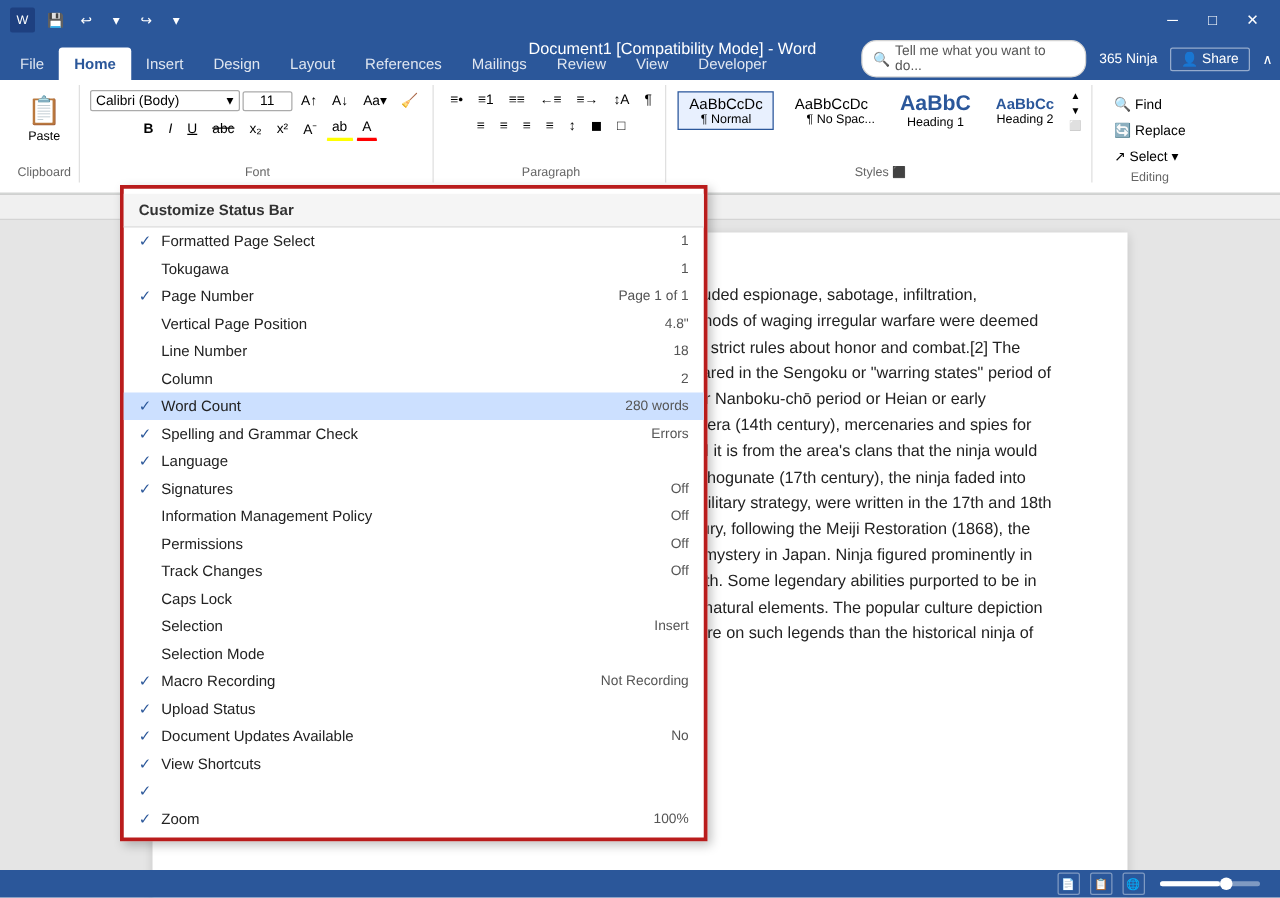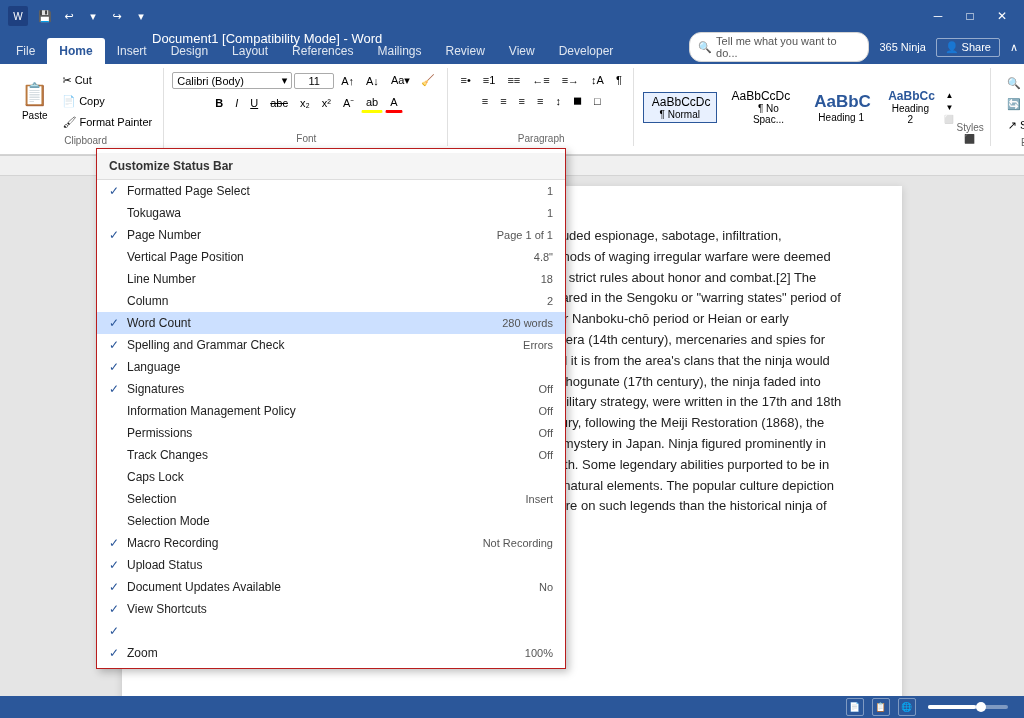--- a/index.html
+++ b/index.html
@@ -9,21 +9,21 @@
     .title-bar {
       background: #2b579a;
       color: white;
       height: 32px;
       display: flex;
       align-items: center;
       justify-content: space-between;
       padding: 0 8px;
     }
     .title-bar-left { display: flex; align-items: center; gap: 6px; }
-    .title-bar-center { flex: 1; font-size: 13px; margin-top: 45px; }
+    .title-bar-center { flex: 1; text-align: center; font-size: 13px; margin-top: 45px; }
     .title-bar-right { display: flex; align-items: center; gap: 4px; }
     .title-icon { width: 20px; height: 20px; background: #1e4080; display: flex; align-items: center; justify-content: center; font-size: 10px; color: white; border-radius: 2px; }
     .title-btn { width: 28px; height: 28px; display: flex; align-items: center; justify-content: center; cursor: pointer; font-size: 12px; color: white; }
     .quick-access { display: flex; gap: 2px; }
     .qa-btn { width: 22px; height: 22px; display: flex; align-items: center; justify-content: center; cursor: pointer; color: white; font-size: 11px; }
 
     
     .ribbon { background: #14532d; border-bottom: 1px solid #d0d0d0; }
     .ribbon-tabs { background: #2b579a; display: flex; align-items: flex-end; padding-left: 4px; }
     .ribbon-tab { padding: 6px 12px; font-size: 12px; cursor: pointer; color: rgba(255,255,255,0.85); border-radius: 3px 3px 0 0; }
@@ -65,21 +65,21 @@
     .zoom-slider-fill { width: 60%; height: 100%; background: white; border-radius: 2px; }
     .zoom-slider-thumb { width: 10px; height: 10px; background: white; border-radius: 50%; position: absolute; top: -3px; left: 60%; cursor: pointer; }
 
     
     .context-menu {
       position: absolute;
       top: 148px;
       left: 96px;
       width: 470px;
       background: white;
-      border: 1px solid #b91c1c;
+      border: 3px solid #b91c1c;
       box-shadow: 3px 3px 8px rgba(0,0,0,0.25);
       z-index: 100;
       padding: 4px 0;
     }
     .menu-header {
       padding: 6px 12px;
       font-size: 12px;
       font-weight: 600;
       color: #333;
       background: #f5f5f5;
@@ -163,25 +163,20 @@
   </div>
 
   <div class="ribbon-content">
 
     <div class="ribbon-group">
       <div class="ribbon-row">
         <div class="r-btn r-btn-large">
           <div style="font-size:22px;">📋</div>
           <div class="r-label">Paste</div>
         </div>
-        <div style="display:flex; flex-direction:column; gap:2px;">
-          <div class="r-btn" style="font-size:11px;">✂ Cut</div>
-          <div class="r-btn" style="font-size:11px;">📄 Copy</div>
-          <div class="r-btn" style="font-size:11px;">🖌 Format Painter</div>
-        </div>
       </div>
       <div class="ribbon-group-label">Clipboard</div>
     </div>
 
     <div class="ribbon-group">
       <div class="ribbon-row">
         <div class="font-box">
           <span>Calibri (Body)</span>
           <span>▾</span>
         </div>
@@ -228,21 +223,21 @@
         <div class="r-btn">≡</div>
         <div class="r-btn">≡</div>
         <div class="r-btn">≡</div>
         <div class="r-btn">↕</div>
         <div class="r-btn">◼</div>
         <div class="r-btn">□</div>
       </div>
       <div class="ribbon-group-label">Paragraph</div>
     </div>
 
-    <div class="ribbon-group" style="flex-direction:row; align-items:center; border-right: 1px solid #e0e0e0;">
+    <div class="ribbon-group" style="flex-direction:column; align-items:center; border-right: 1px solid #e0e0e0;">
       <div style="display:flex; align-items:center;">
         <div class="styles-area">
           <div class="style-item active" style="border:1px solid #2b579a; background:#e8f0fe;">
             <div style="font-size:12px;">AaBbCcDc</div>
             <div style="font-size:10px;">¶ Normal</div>
           </div>
           <div class="style-item">
             <div style="font-size:12px;">AaBbCcDc</div>
             <div style="font-size:10px;margin-left:15px;">¶ No Spac...</div>
           </div>

